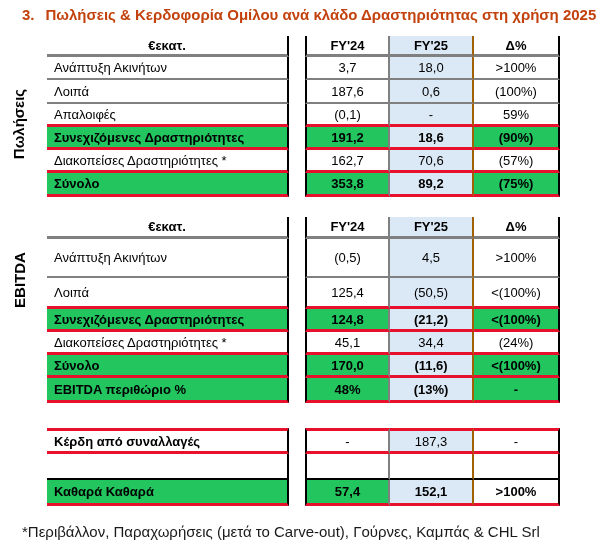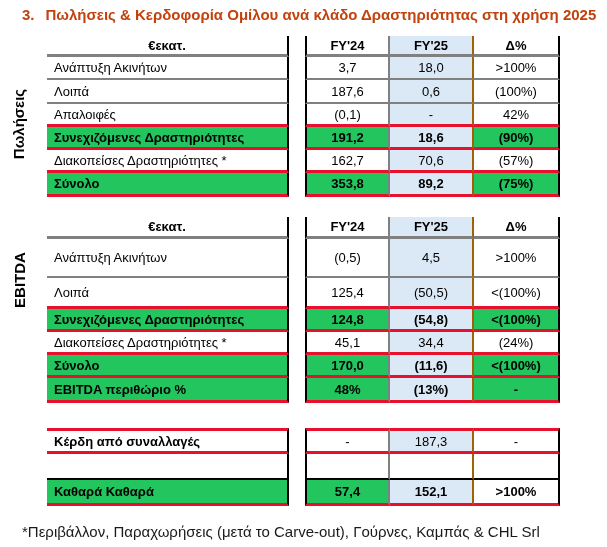--- a/index.html
+++ b/index.html
@@ -61,21 +61,21 @@
     <div class="c lc bbg">Λοιπά</div>
     <div class="c"></div>
     <div class="c vc v1 bbg">187,6</div>
     <div class="c vc v2 blue bbg">0,6</div>
     <div class="c vc v3 bbg">(100%)</div>
 
     <div class="c lc bbr">Απαλοιφές</div>
     <div class="c"></div>
     <div class="c vc v1 bbr">(0,1)</div>
     <div class="c vc v2 blue bbr">-</div>
-    <div class="c vc v3 bbr">42%</div>
+    <div class="c vc v3 bbr">59%</div>
 
     <div class="c lc hl bbr">Συνεχιζόμενες Δραστηριότητες</div>
     <div class="c"></div>
     <div class="c vc v1 hl bbr">191,2</div>
     <div class="c vc v2 blue b bbr">18,6</div>
     <div class="c vc v3 hl bbr">(90%)</div>
 
     <div class="c lc bbr">Διακοπείσες Δραστηριότητες *</div>
     <div class="c"></div>
     <div class="c vc v1 bbr">162,7</div>
@@ -104,21 +104,21 @@
 
     <div class="c lc bbr">Λοιπά</div>
     <div class="c"></div>
     <div class="c vc v1 bbr">125,4</div>
     <div class="c vc v2 blue bbr">(50,5)</div>
     <div class="c vc v3 bbr">&lt;(100%)</div>
 
     <div class="c lc hl bbr">Συνεχιζόμενες Δραστηριότητες</div>
     <div class="c"></div>
     <div class="c vc v1 hl bbr">124,8</div>
-    <div class="c vc v2 blue b bbr">(54,8)</div>
+    <div class="c vc v2 blue b bbr">(21,2)</div>
     <div class="c vc v3 hl bbr">&lt;(100%)</div>
 
     <div class="c lc bbr">Διακοπείσες Δραστηριότητες *</div>
     <div class="c"></div>
     <div class="c vc v1 bbr">45,1</div>
     <div class="c vc v2 blue bbr">34,4</div>
     <div class="c vc v3 bbr">(24%)</div>
 
     <div class="c lc hl bbr">Σύνολο</div>
     <div class="c"></div>

